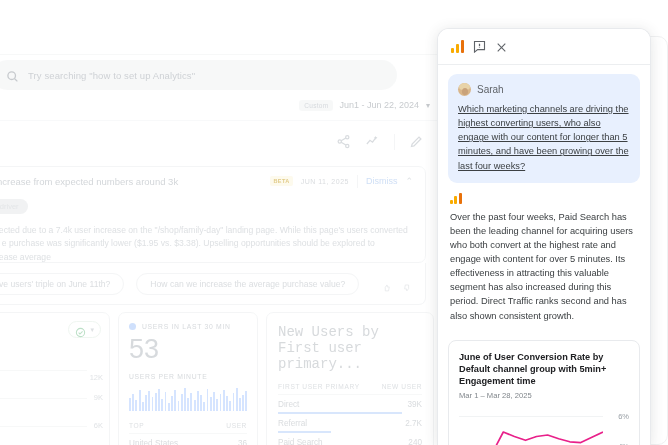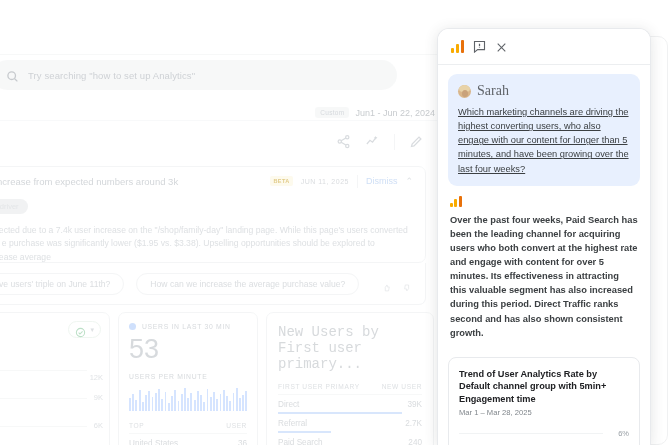--- a/index.html
+++ b/index.html
@@ -28,22 +28,22 @@
     position: absolute; left: -8px; top: 60px; width: 405px; height: 30px;
     background: #f1f3f4; border-radius: 15px;
     display: flex; align-items: center; gap: 9px; padding: 0 14px;
   }
   .searchbar .s-ico { width: 13px; height: 13px; flex: 0 0 auto; color:#9aa0a6; }
   .searchbar .s-ph { font-size: 9.5px; color: #a7adb3; letter-spacing: .1px; }
 
   
   .daterow {
     position: absolute; left: 0; top: 92px; width: 440px; height: 26px;
-    display: flex; align-items: flex-end; justify-content: flex-end;
-    gap: 6px; padding-right: 10px; margin-left: 16px;
+    display: flex; align-items: center; justify-content: flex-end;
+    gap: 6px; padding-right: 10px;
   }
   .chip-custom {
     font-size: 6.5px; color: #b5bbc1; background: #f1f3f4;
     padding: 2px 5px; border-radius: 3px; letter-spacing: .3px;
   }
   .date-text { font-size: 9px; color: #9aa0a6; }
   .date-caret { font-size: 8px; color: #9aa0a6; margin-left: 1px; }
 
   
   .actionrow {
@@ -170,24 +170,24 @@
     background: #d9b68a; position: relative; flex: 0 0 auto;
   }
   .avatar::before {
     content:""; position: absolute; left: 1px; top: -1px; right: 1px; height: 8px;
     background: #e8d3a8; border-radius: 50% 50% 40% 40%;
   }
   .avatar::after {
     content:""; position: absolute; left: 3.5px; top: 5px; width: 6px; height: 7px;
     background: #c9a27a; border-radius: 50% 50% 45% 45%;
   }
-  .user-name { font-size: 14px; color: #5f6368; font-family: Liberation Serif, serif; }
+  .user-name { font-size: 10px; color: #5f6368; }
   .user-q { font-size: 9.3px; line-height: 1.52; color: #3c4043; text-decoration: underline; }
 
-  .bubble-ai { padding: 10px 2px 8px; font-weight: bold; }
+  .bubble-ai { padding: 10px 2px 8px; }
   .ai-logo { display: flex; align-items: flex-end; gap: 1.6px; height: 11px; margin-bottom: 6px; }
   .ai-logo b { display: block; width: 2.8px; border-radius: 1px; }
   .ai-logo b.b1 { height: 4px;  background: #f9ab00; }
   .ai-logo b.b2 { height: 7.5px;background: #f9ab00; }
   .ai-logo b.b3 { height: 11px; background: #e8710a; }
   .ai-text { font-size: 9.3px; line-height: 1.52; color: #3c4043; }
 
   .chart-card {
     margin-top: 9px; border: 1px solid #e8eaed; border-radius: 8px;
     padding: 10px 10px 0; background: #fff; height: 148px; overflow: hidden;
@@ -433,21 +433,21 @@
       <div class="bubble-ai">
         <span class="ai-logo">
           <b class="b1"></b>
             <b class="b2"></b>
             <b class="b3"></b>
         </span>
         <div class="ai-text">Over the past four weeks, Paid Search has been the leading channel for acquiring users who both convert at the highest rate and engage with content for over 5 minutes. Its effectiveness in attracting this valuable segment has also increased during this period. Direct Traffic ranks second and has also shown consistent growth.</div>
       </div>
 
       <div class="chart-card">
-        <div class="cc-title">Trend of User Analytics Rate by Default channel group with 5min+ Engagement time</div>
+        <div class="cc-title">June of User Conversion Rate by Default channel group with 5min+ Engagement time</div>
         <div class="cc-sub">Mar 1 – Mar 28, 2025</div>
         <div class="plot" id="plot">
             <div class="grid" style="top: 9.09091px;"></div>
             <span class="ytick" style="top: 9.09091px;">6%</span>
             <span class="ytick" style="top: 39.3939px;">4%</span>
             <svg width="144" height="100">
               <polyline points="0.0,47.0 11.1,40.2 22.2,43.2 33.2,46.2 44.3,25.0 55.4,29.5 66.5,33.3 77.5,29.5 88.6,28.0 99.7,31.8 110.8,34.8 121.8,35.6 132.9,30.3 144.0,25.0" fill="none" stroke="#e8218a" stroke-width="1.7" stroke-linejoin="round"></polyline>
               <polyline points="0.0,53.8 11.1,51.5 22.2,50.0 33.2,47.7 44.3,52.3 55.4,54.5 66.5,51.5 77.5,47.7 88.6,50.0 99.7,52.3 110.8,56.1 121.8,57.6 132.9,55.3 144.0,54.5" fill="none" stroke="#2e7df6" stroke-width="1.7" stroke-linejoin="round"></polyline>
               <polyline points="0.0,56.8 11.1,65.2 22.2,70.5 33.2,61.4 44.3,55.3 55.4,63.6 66.5,70.5 77.5,62.1 88.6,55.3 99.7,64.4 110.8,71.2 121.8,66.7 132.9,60.6 144.0,59.1" fill="none" stroke="#1a237e" stroke-width="1.7" stroke-linejoin="round"></polyline>
               <polyline points="0.0,77.3 11.1,78.0 22.2,77.3 33.2,78.8 44.3,78.0 55.4,77.3 66.5,78.0 77.5,77.3 88.6,76.5 99.7,75.8 110.8,72.0 121.8,65.2 132.9,58.3 144.0,53.8" fill="none" stroke="#7cb342" stroke-width="1.7" stroke-linejoin="round"></polyline>

